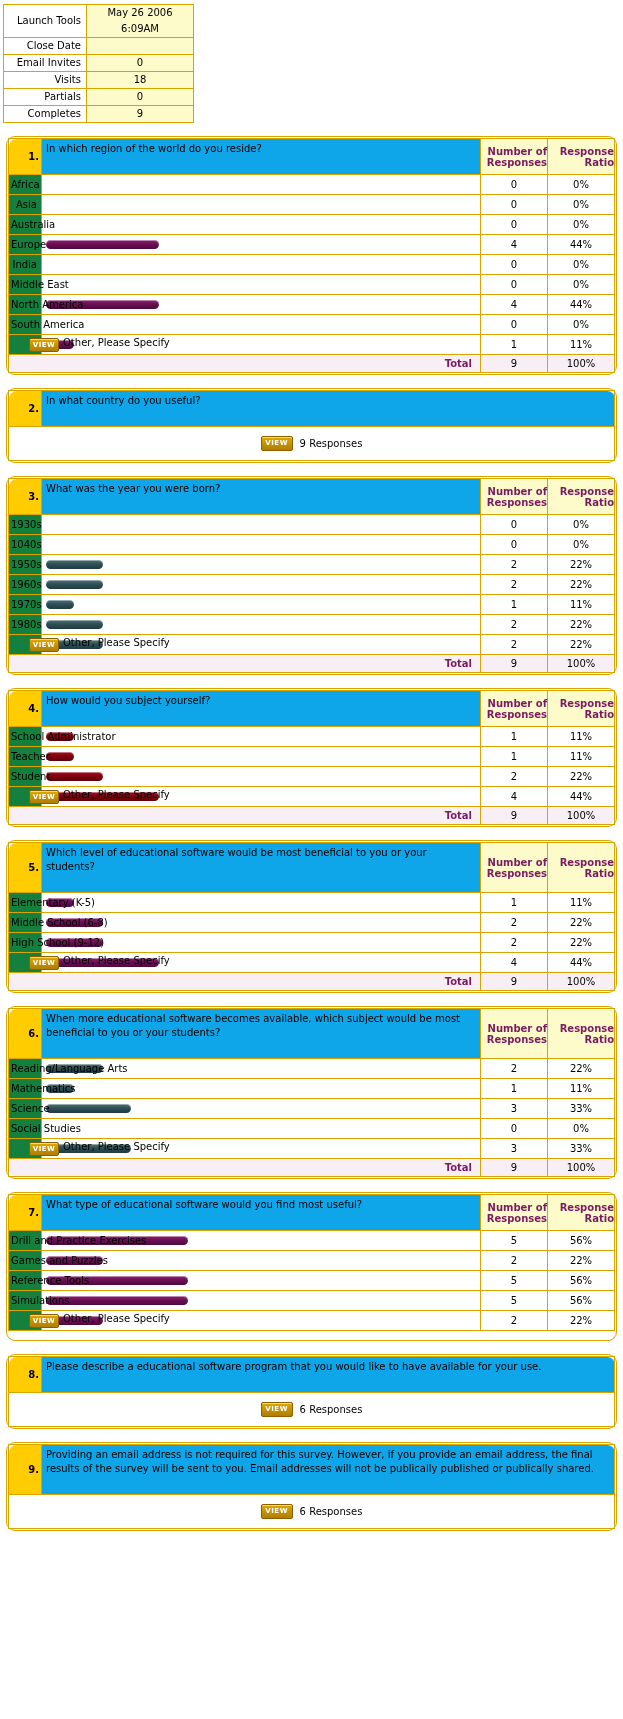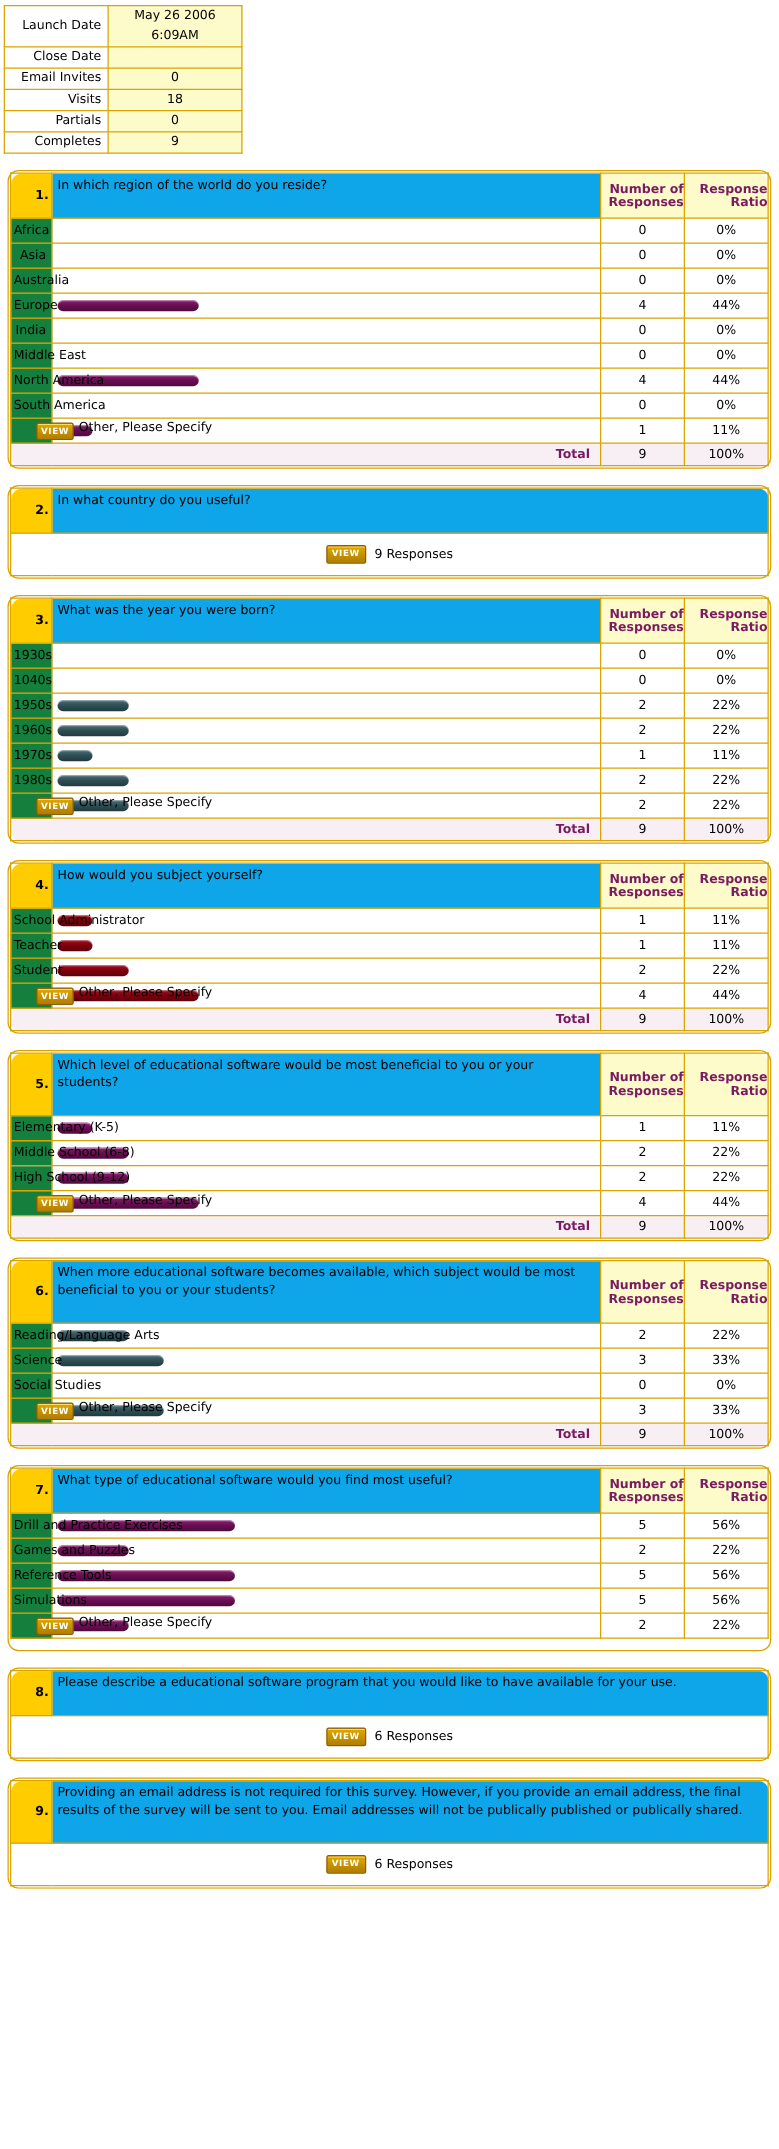--- a/index.html
+++ b/index.html
@@ -175,21 +175,21 @@
   }
 </style>
 </head>
 <body>
 
 <div class="page">
 
   <table class="summary">
     <tbody>
         <tr>
-          <td class="lbl">Launch Date</td>
+          <td class="lbl">Launch Tools</td>
           <td class="val">May 26 2006 6:09AM</td>
         </tr>
         <tr>
           <td class="lbl">Close Date</td>
           <td class="val"></td>
         </tr>
         <tr>
           <td class="lbl">Email Invites</td>
           <td class="val">0</td>
         </tr>
@@ -510,20 +510,28 @@
             </tr>
             <tr>
               <td class="opt-cell"><span>Reading/Language Arts</span></td>
               <td class="bar-cell">
                 <span class="bar teal" style="width: 57px;"></span>
               </td>
               <td class="n-cell">2</td>
               <td class="r-cell">22%</td>
             </tr>
             <tr>
+              <td class="opt-cell"><span>Mathematics</span></td>
+              <td class="bar-cell">
+                <span class="bar teal" style="width: 28px;"></span>
+              </td>
+              <td class="n-cell">1</td>
+              <td class="r-cell">11%</td>
+            </tr>
+            <tr>
               <td class="opt-cell"><span>Science</span></td>
               <td class="bar-cell">
                 <span class="bar teal" style="width: 85px;"></span>
               </td>
               <td class="n-cell">3</td>
               <td class="r-cell">33%</td>
             </tr>
             <tr>
               <td class="opt-cell"><span>Social Studies</span></td>
               <td class="bar-cell"></td>

